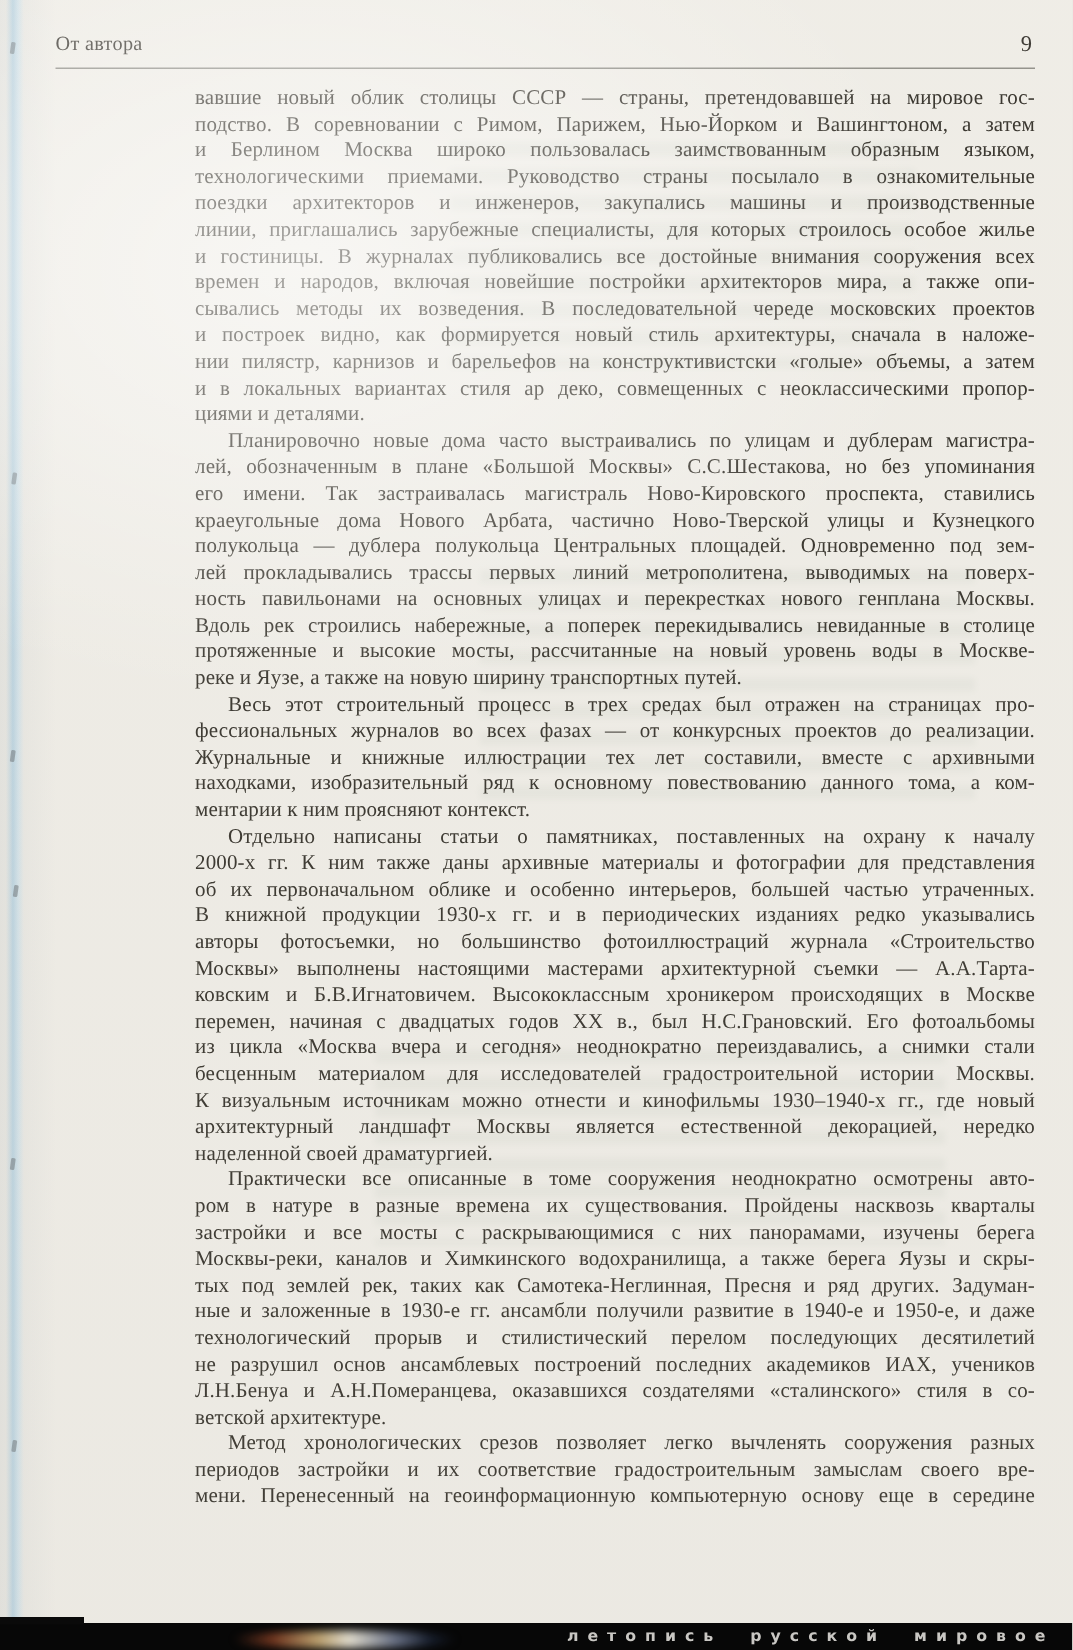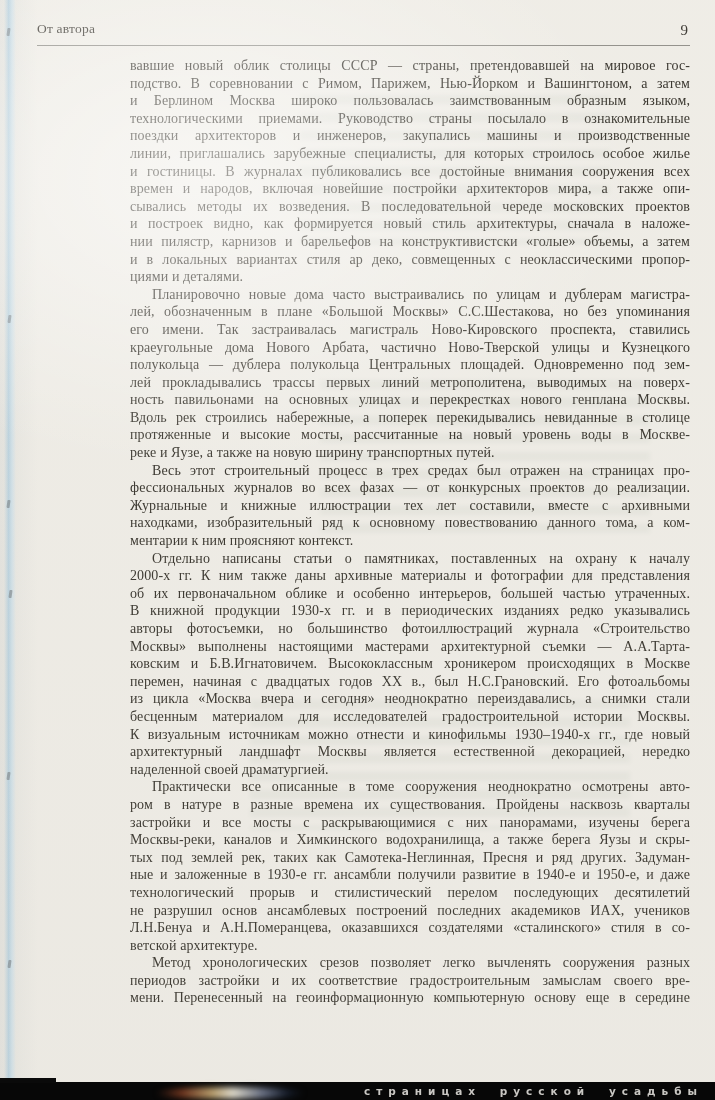--- a/index.html
+++ b/index.html
@@ -149,17 +149,17 @@
       <div class="ln ind">Метод хронологических срезов позволяет легко вычленять сооружения разных</div>
       <div class="ln">периодов застройки и их соответствие градостроительным замыслам своего вре-</div>
       <div class="ln">мени. Перенесенный на геоинформационную компьютерную основу еще в середине</div>
     </div>
 
   </div>
 
   <div class="banner">
     <div class="banner-notch"></div>
     <div class="banner-glare"></div>
-    <span class="banner-text">страницах русской усадьбы</span>
+    <span class="banner-text">летопись русской мировое</span>
   </div>
 
   <div class="vignette"></div>
 </div>
 
 </body></html>

